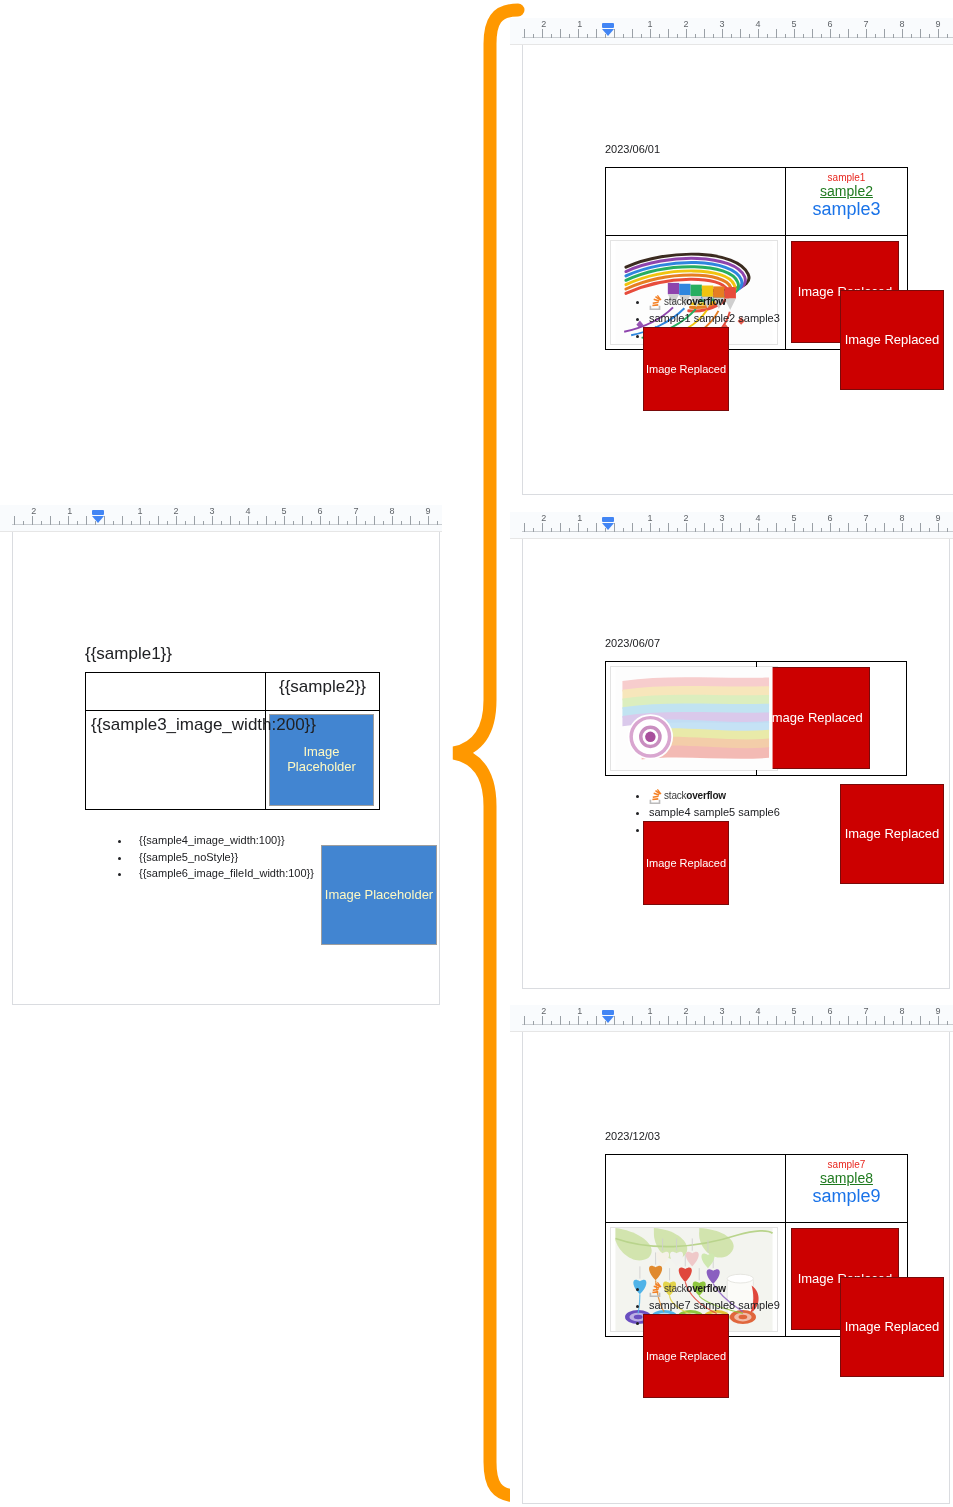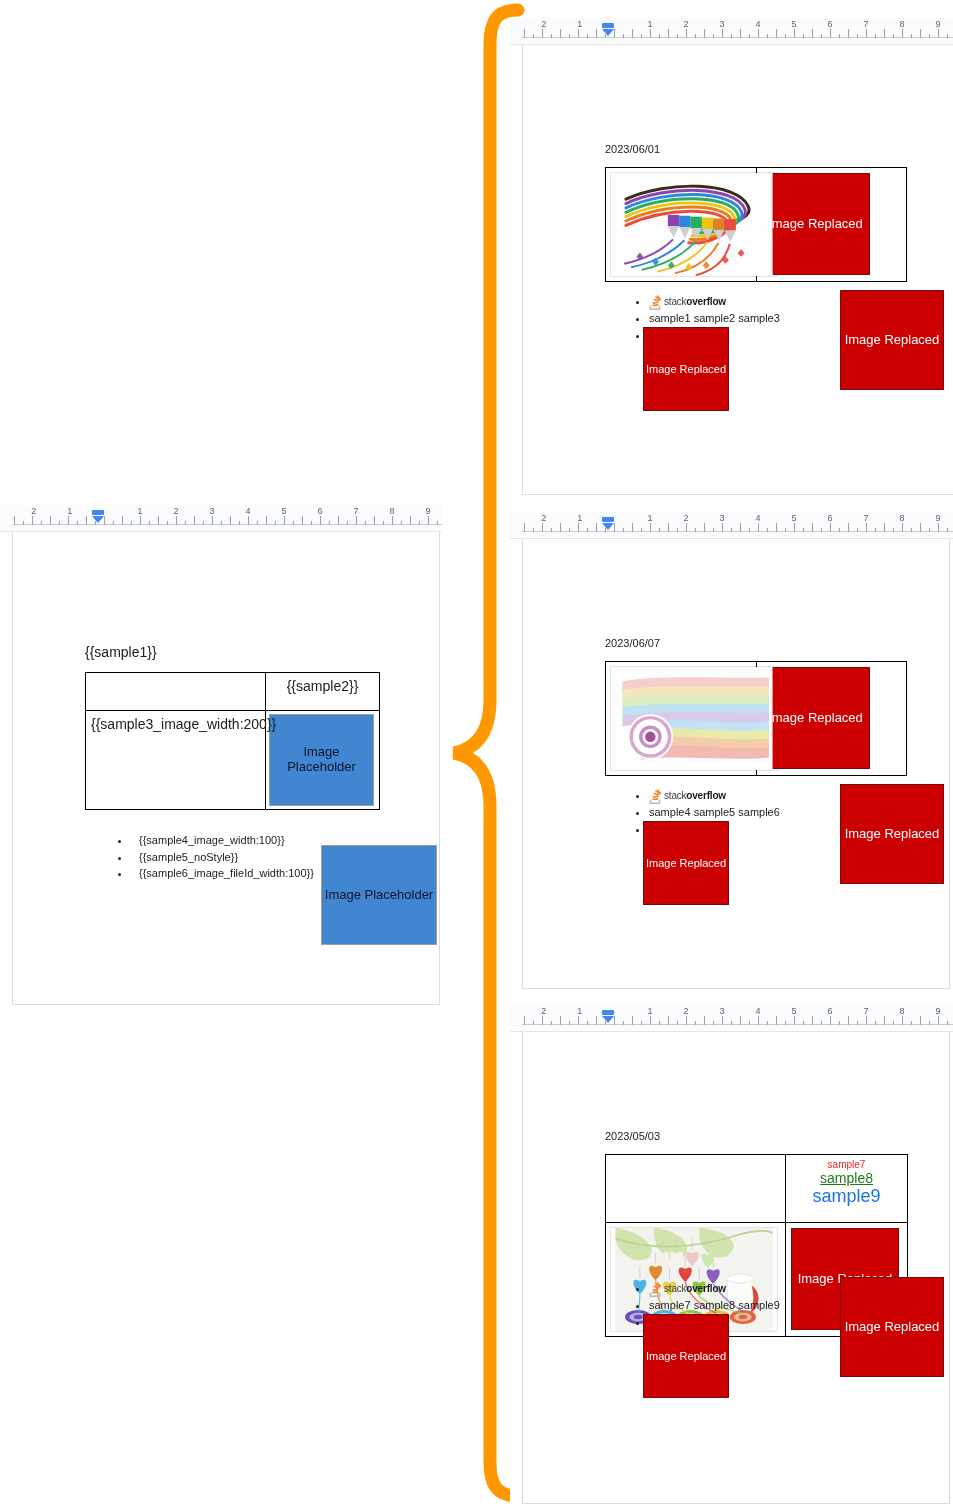--- a/index.html
+++ b/index.html
@@ -49,31 +49,31 @@
     border-top:7px solid #4285f4;
   }
 
   .page {
     position:absolute; left:12px; top:27px; background:#ffffff;
     border:1px solid #dadce0; border-top:none;
   }
 
   
   .doc-date { font-size:11px; color:#202124; }
-  .tpl-text { font-size:14px; color:#202124; }
+  .tpl-text { font-size:17px; color:#202124; }
 
   table.doc-table {
     border-collapse:collapse; table-layout:fixed;
   }
   table.doc-table td {
     border:1px solid #000; vertical-align:top; padding:4px 5px;
   }
 
   .ph-blue {
-    background:#4285d1; color:#0f172a;
+    background:#4285d1; color:#fef9c3;
     display:flex; align-items:center; justify-content:center;
     text-align:center; line-height:1.15;
     border:1px solid #9e9e9e;
   }
   .ph-red {
     background:#cc0000; color:#ffffff;
     display:flex; align-items:center; justify-content:center;
     text-align:center; line-height:1.15;
     border:1px solid #7a0a0a;
   }
@@ -287,20 +287,28 @@
           <div class="indent-marker" style="left:86px;">
             <div class="bar"></div>
             <div class="tri"></div>
           </div>
         </div>
       </div>
       <div class="page" style="width:517px; height:450px;">
         <div class="doc-date" style="position:absolute; left:82px; top:98px;">2023/06/01</div>
         <table class="doc-table" style="position:absolute; left:82px; top:122px; width:302px;">
           <tbody>
+            <tr>
+              <td style="width:180px; height:68px;"></td>
+              <td style="width:122px; text-align:center; padding:4px 6px;">
+                <div class="s-red">sample1</div>
+                <div class="s-green">sample2</div>
+                <div class="s-blue">sample3</div>
+              </td>
+            </tr>
             <tr>
               <td style="padding:4px; height:112px;">
                 <svg class="photo" width="168" height="105" viewBox="0 0 180 118">
                   <rect width="180" height="118" fill="#fdfdfd"></rect>
                   <g fill="none" stroke-width="3.4" stroke-linecap="round">
                     <path d="M12 30 C 60 8, 140 10, 152 38 C 160 56, 120 58, 96 56" stroke="#3b2b20"></path>
                     <path d="M12 35 C 60 13, 137 15, 148 41 C 155 58, 118 62, 94 60" stroke="#8e44ad"></path>
                     <path d="M12 40 C 60 18, 134 20, 144 44 C 151 60, 116 66, 92 64" stroke="#2e86de"></path>
                     <path d="M12 45 C 60 23, 131 25, 140 47 C 147 62, 114 70, 90 68" stroke="#27ae60"></path>
                     <path d="M12 50 C 60 28, 128 30, 136 50 C 143 64, 112 74, 88 72" stroke="#f1c40f"></path>
@@ -560,21 +568,21 @@
             <div class="tick major" style="left: 416px;"></div>
             <div class="tick minor" style="left: 425px;"></div>
           </div>
           <div class="indent-marker" style="left:86px;">
             <div class="bar"></div>
             <div class="tri"></div>
           </div>
         </div>
       </div>
       <div class="page" style="width:428px; height:472px;">
-        <div class="doc-date" style="position:absolute; left:82px; top:98px;">2023/05/03</div>
+        <div class="doc-date" style="position:absolute; left:82px; top:98px;">2023/12/03</div>
         <table class="doc-table" style="position:absolute; left:82px; top:122px; width:302px;">
           <tbody>
             <tr>
               <td style="width:180px; height:68px;"></td>
               <td style="width:122px; text-align:center; padding:4px 6px;margin-top:13px;">
                 <div class="s-red">sample7</div>
                 <div class="s-green">sample8</div>
                 <div class="s-blue">sample9</div>
               </td>
             </tr>

